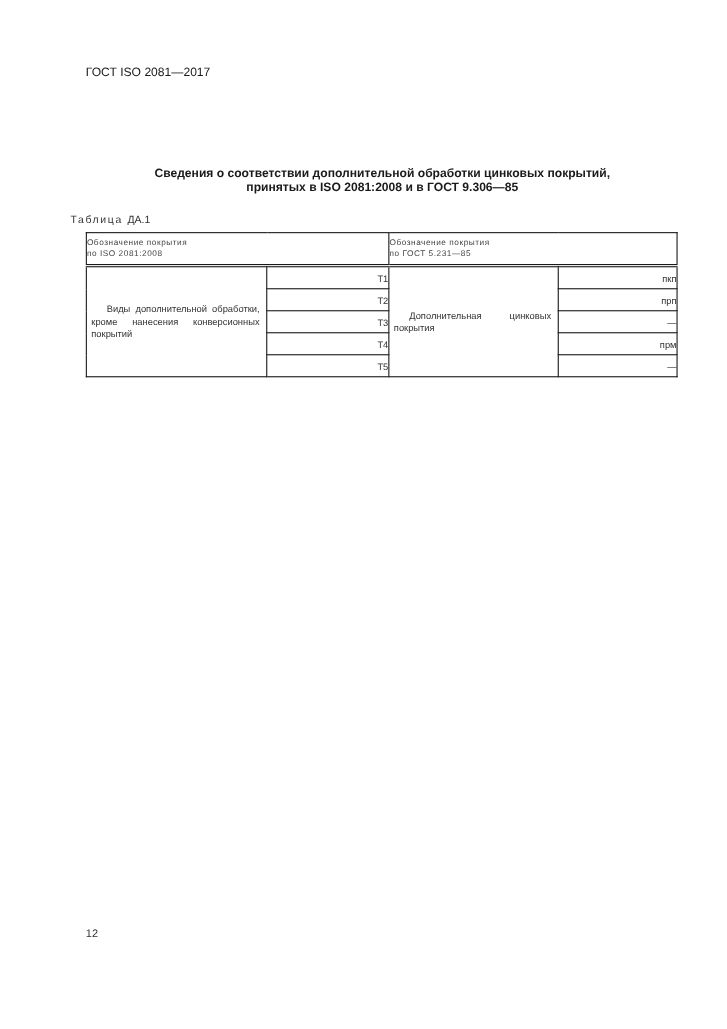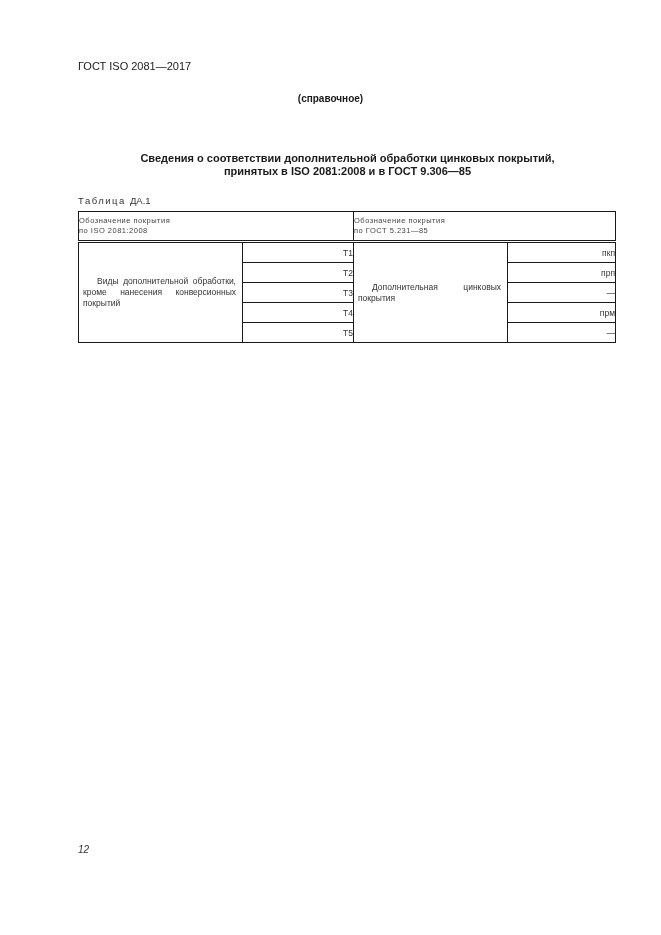--- a/index.html
+++ b/index.html
@@ -2,37 +2,36 @@
 <html><head>
 <meta charset="utf-8">
 <style>
   html, body { margin:0; padding:0; background:#ffffff; }
   body { width:661px; height:935px; position:relative; overflow:hidden;
          font-family:"Liberation Sans", sans-serif; color:#1a1a1a; }
   .doc-header { position:absolute; left:78px; top:60px; font-size:11px; font-weight:normal; }
   .annex { position:absolute; left:0; width:661px; top:93px; text-align:center; font-size:10px; font-weight:bold; line-height:12px; }
   .annex .sub { font-weight:bold; }
   .title { position:absolute; left:0; width:695px; top:152px; text-align:center; font-size:11px; font-weight:bold; line-height:13px; }
-  .table-caption { position:absolute; left:78px; top:195px; font-size:9.5px; letter-spacing:1.5px; color:#333; }
+  .table-caption { position:absolute; left:64px; top:195px; font-size:9.5px; letter-spacing:1.5px; color:#333; }
   .table-caption .num { letter-spacing:0; }
   table.t { position:absolute; left:78px; top:211px; width:537px; border-collapse:collapse; table-layout:fixed; font-size:8.5px; color:#333; }
   table.t td, table.t th { border:1.3px solid #1a1a1a; padding:0; }
   table.t thead th { height:28px; font-weight:normal; font-size:7.5px; letter-spacing:0.5px; line-height:10px; text-align:left; color:#444; border-bottom:3px double #1a1a1a; }
   table.t tbody td.code { height:19px; text-align:right; }
   table.t tbody td.desc { vertical-align:middle; text-align:justify; padding:0 6px 0 4px; line-height:11px; font-size:8.5px; }
   table.t tbody td.desc span { display:block; text-indent:14px; }
-  .page-number { position:absolute; left:78px; top:844px; font-size:10px; color:#333;font-style:italic; }
+  .page-number { position:absolute; left:78px; top:844px; font-size:10px; color:#333; }
 </style>
 </head>
 <body>
 
 <div class="doc-header">ГОСТ ISO 2081—2017</div>
 
 <div class="annex">
-  <div class="sub">(справочное)</div>
 </div>
 
 <div class="title">
   <div>Сведения о соответствии дополнительной обработки цинковых покрытий,</div>
   <div>принятых в ISO 2081:2008 и в ГОСТ 9.306—85</div>
 </div>
 
 <div class="table-caption">
   <span>Таблица</span>
   <span class="num">ДА.1</span>

